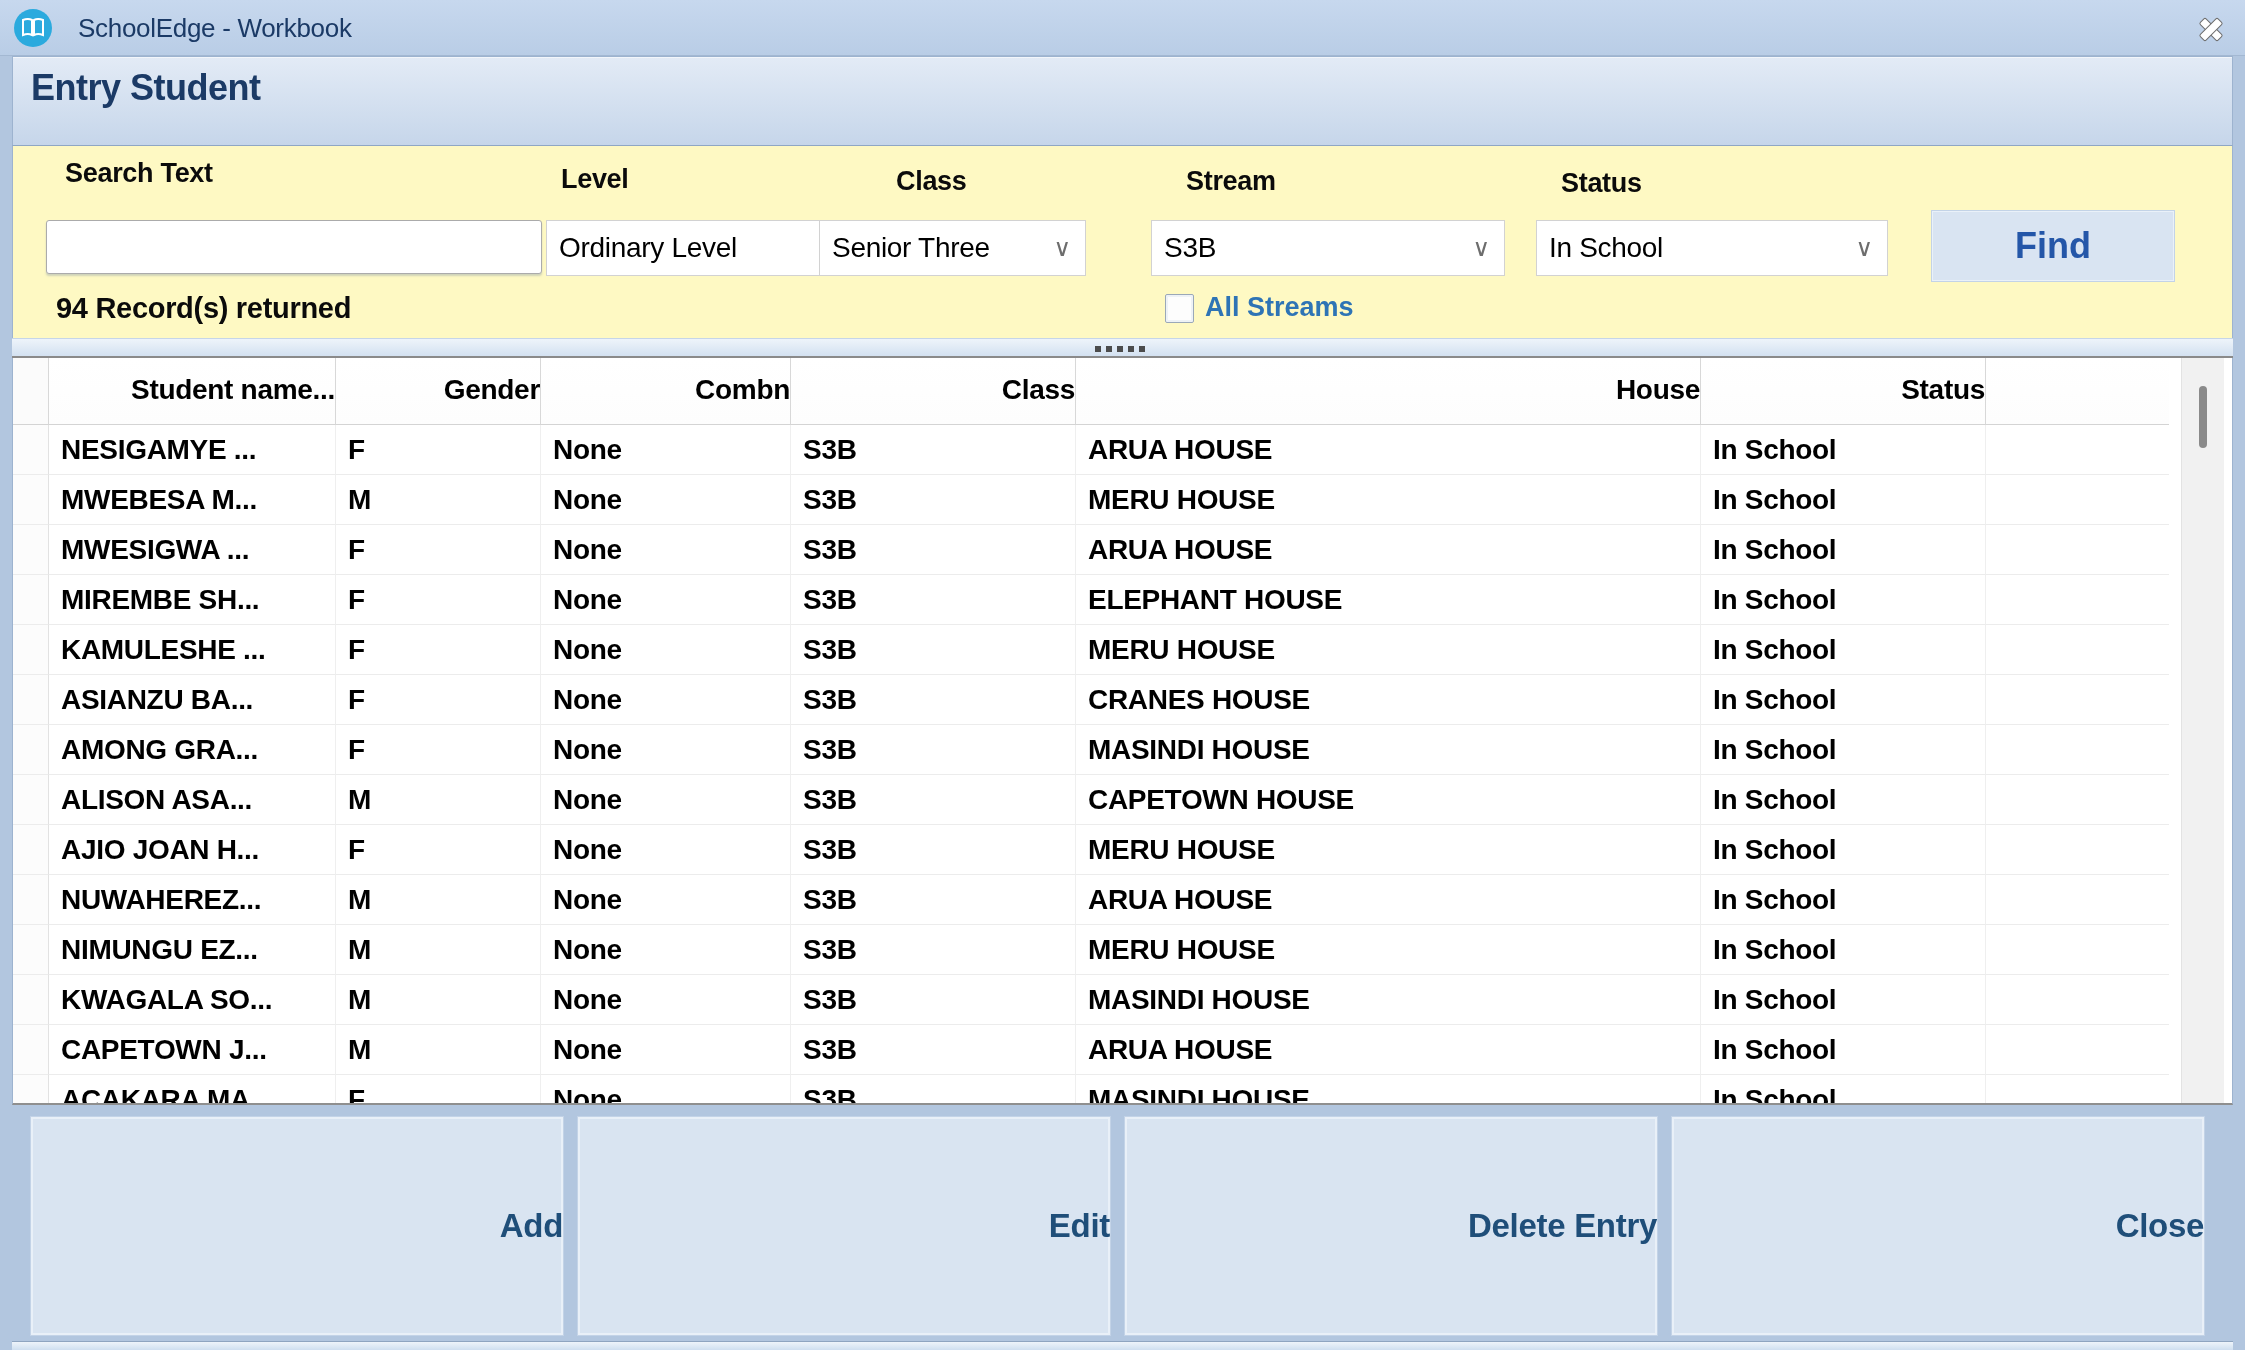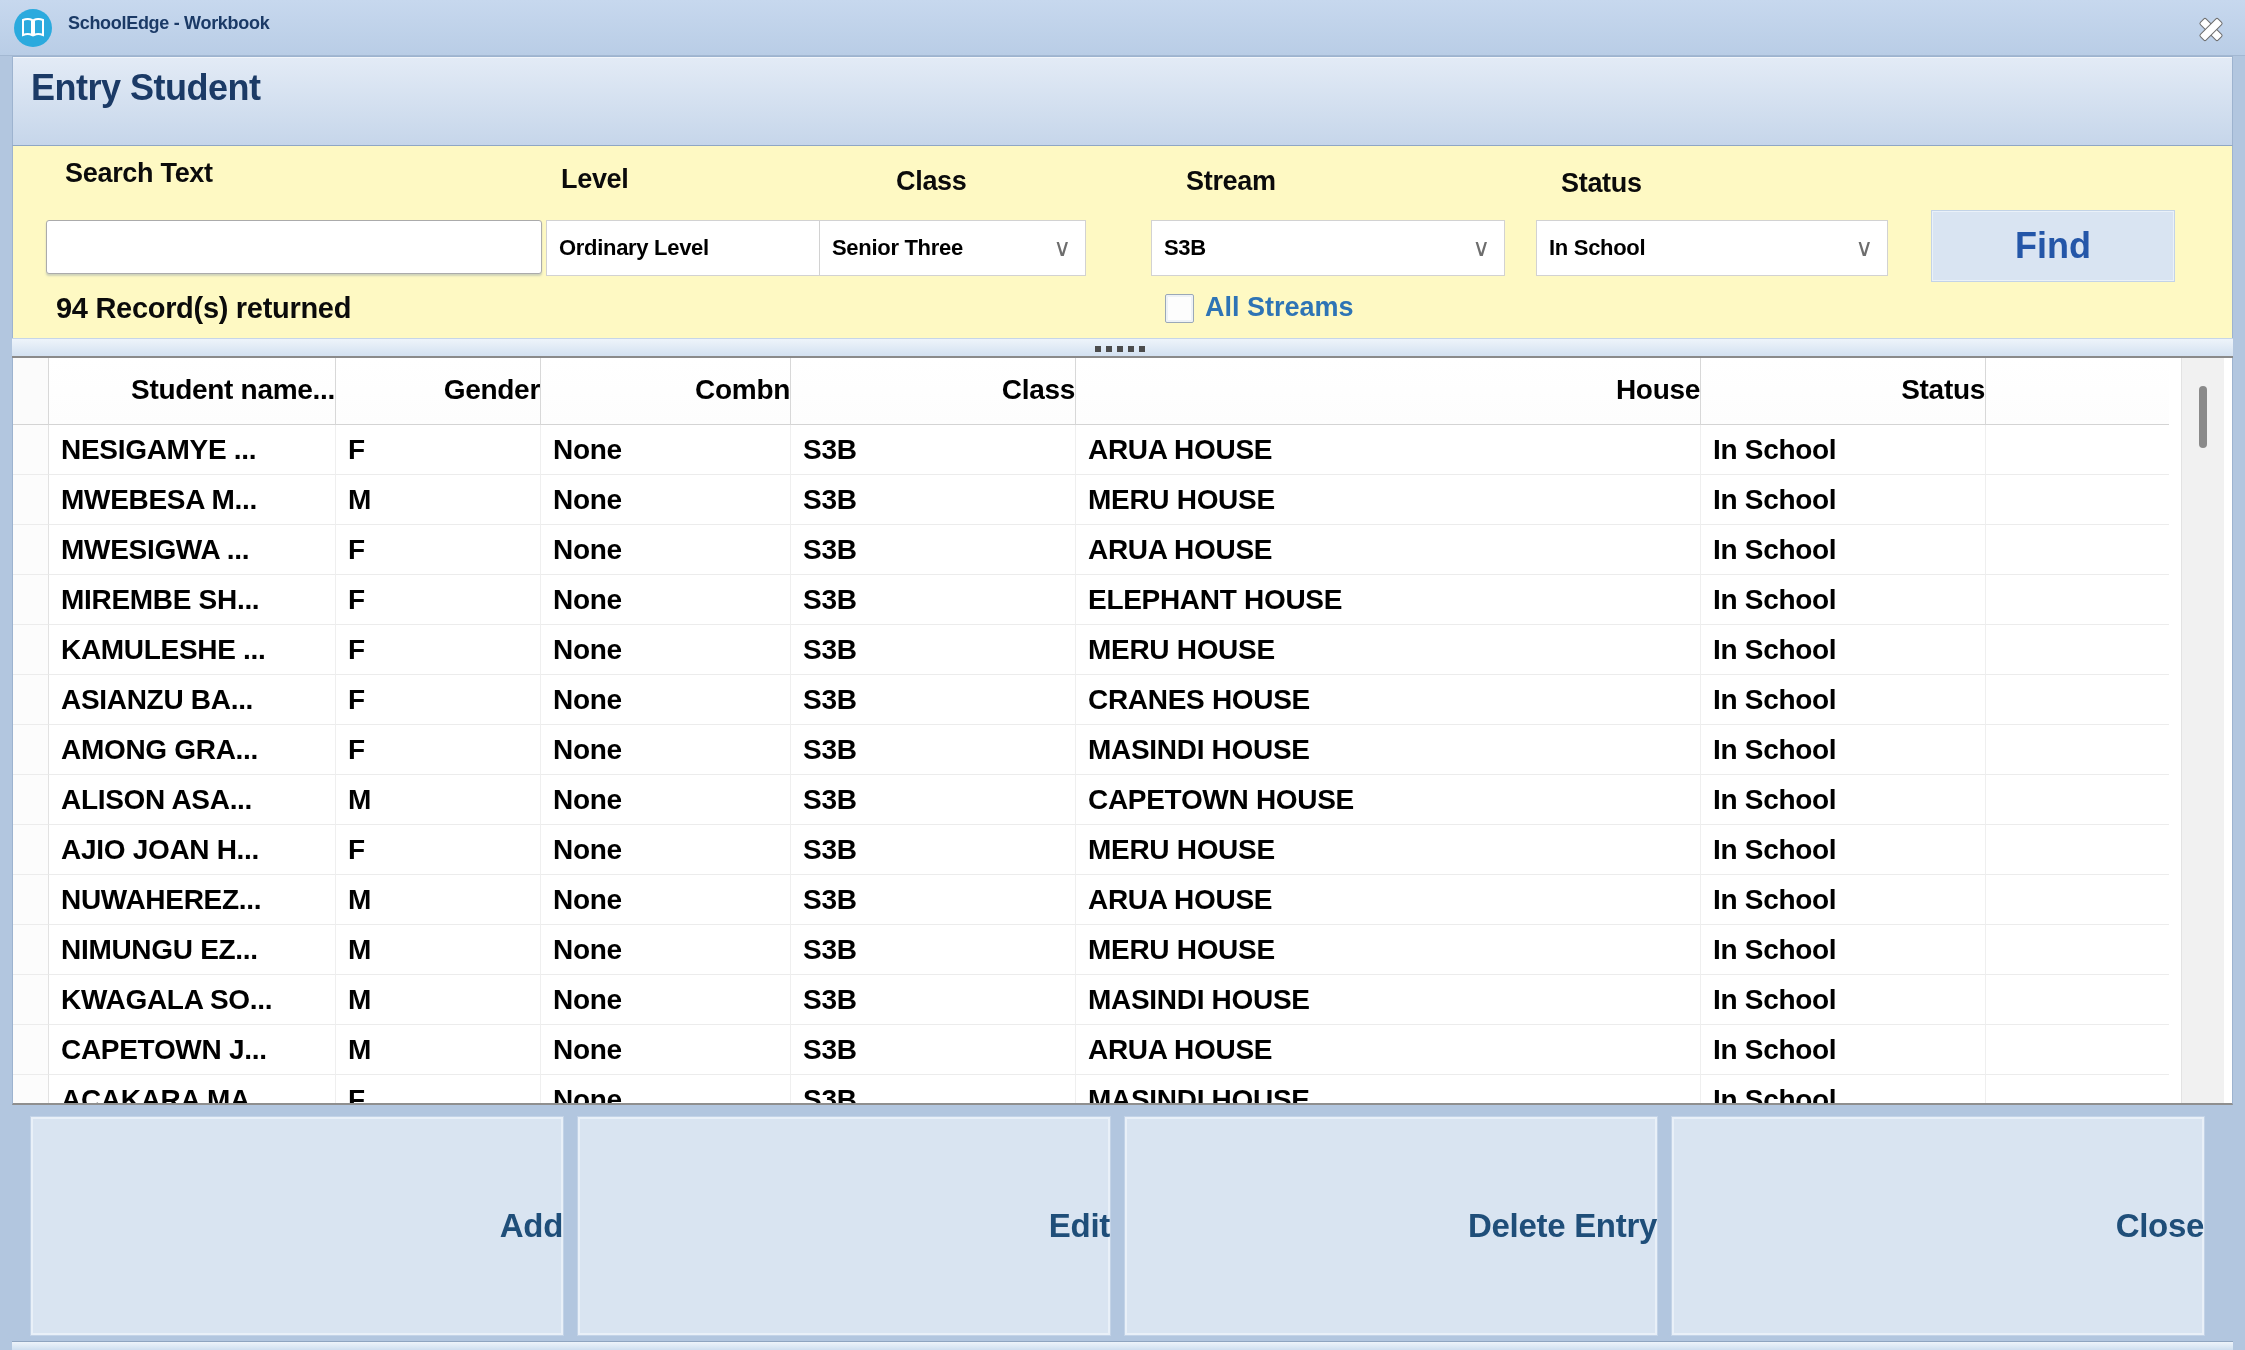--- a/index.html
+++ b/index.html
@@ -15,21 +15,21 @@
     left:0;top:0;width:2245px;height:56px;
     background:linear-gradient(#c7d8ee,#b9cde6);
     border-bottom:1px solid #a3b8d2;
   }
   .app-icon{
     left:14px;top:9px;width:38px;height:38px;border-radius:50%;
     background:#2baade;display:flex;align-items:center;justify-content:center;
   }
   .app-icon svg{display:block;}
   .title-text{
-    left:68px;top:13px;font-size:18px;font-weight:700;color:#1b3a66;letter-spacing:-0.3px;
+    left:78px;top:13px;font-size:26px;font-weight:400;color:#1b3a66;letter-spacing:-0.3px;
     white-space:nowrap;
   }
   .close-btn{
     left:2192px;top:12px;width:36px;height:32px;cursor:pointer;
   }
   .close-x{position:absolute;left:50%;top:50%;width:26px;height:26px;transform:translate(-50%,-50%);}
   .close-x i{
     position:absolute;left:1px;top:10px;width:24px;height:7px;background:#fff;
     border:1px solid #6f6f6f;border-radius:2px;
   }
@@ -64,21 +64,21 @@
     position:absolute;left:33px;top:74px;width:474px;height:52px;
     background:#fff;border:1px solid #ababab;border-radius:3px;
     font-family:"Liberation Sans",sans-serif;font-size:26px;font-weight:bold;padding:0 10px;
     box-shadow:0 2px 2px rgba(120,140,165,.35);
   }
   .combo{
     position:absolute;top:74px;height:54px;background:#fff;
     border:1px solid #d2d2d2;display:flex;align-items:center;
     cursor:pointer;
   }
-  .combo .val{font-size:22px;font-weight:bold;color:#000;padding-left:12px;letter-spacing:-0.3px;white-space:nowrap;flex:1;}
+  .combo .val{font-size:28px;font-weight:normal;color:#000;padding-left:12px;letter-spacing:-0.3px;white-space:nowrap;flex:1;}
   .combo .chev{font-size:24px;color:#6d6d6d;padding-right:14px;font-weight:normal;}
   .combo-level{left:533px;width:310px;}
   .combo-class{left:806px;width:265px;}
   .combo-stream{left:1138px;width:352px;}
   .combo-status{left:1523px;width:350px;}
 
   .find-btn{
     position:absolute;left:1918px;top:64px;width:242px;height:70px;
     background:#d9e4f2;border:1px solid #c3d3e7;box-shadow:inset 0 0 0 1px #eaf1f9;
     display:flex;align-items:center;justify-content:center;cursor:pointer;

